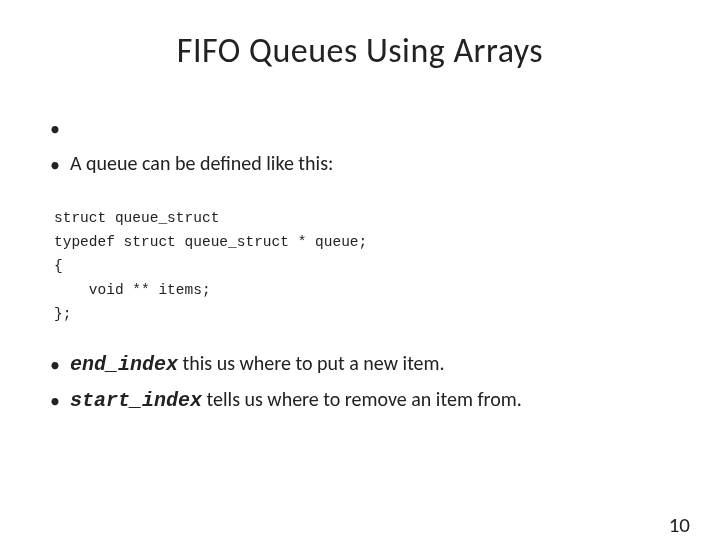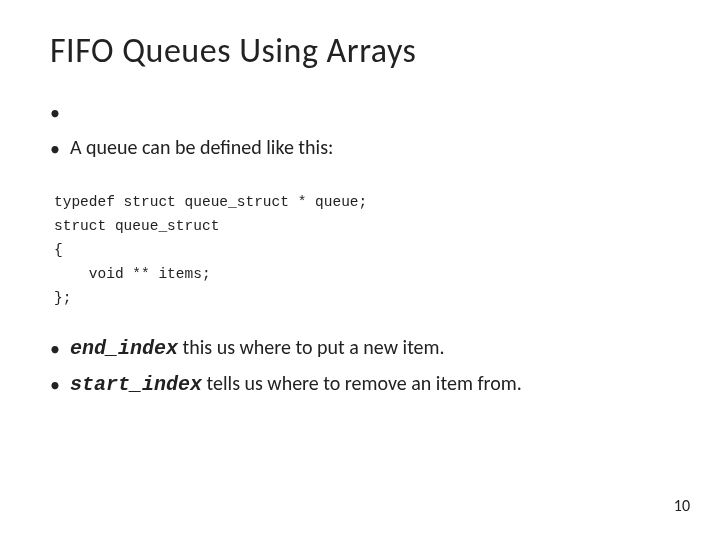--- a/index.html
+++ b/index.html
@@ -19,22 +19,22 @@
       height: 540px;
       padding: 30px 50px 30px 50px;
       display: flex;
       flex-direction: column;
     }
 
     .title {
       font-size: 34px;
       font-weight: 300;
       color: #222222;
-      text-align: left;
-      margin-bottom: 28px;
+      text-align: center;
+      margin-bottom: 44px;
       letter-spacing: 0.5px;
     }
 
     .bullets {
       list-style: none;
       margin-bottom: 20px;
     }
 
     .bullets li {
       font-size: 20px;
@@ -82,23 +82,23 @@
 
     .bold-mono {
       font-family: 'Courier New', Courier, monospace;
       font-weight: bold;
       font-style: italic;
       margin-top: 40px;
     }
 
     .page-number {
       position: absolute;
-      bottom: 25px;
+      bottom: 2px;
       right: 30px;
-      font-size: 16px;
+      font-size: 21px;
       color: #222222;
     }
   </style>
 </head>
 <body>
 
 <div class="slide">
 
   <h1 class="title">FIFO Queues Using Arrays</h1>
 
@@ -106,22 +106,22 @@
     <li>
       <span class="bullet-dot">•</span>
     </li>
     <li>
       <span class="bullet-dot">•</span>
       <span>A queue can be defined like this:</span>
     </li>
   </ul>
 
   <div class="code-block">
+    <span class="code-line">struct queue_struct</span>
     <span class="code-line">typedef struct queue_struct * queue;</span>
-    <span class="code-line">struct queue_struct</span>
     <span class="code-line">{</span>
     <span class="code-line">    void ** items;</span>
     <span class="code-line">};</span>
   </div>
 
   <ul class="bullets-bottom">
     <li>
       <span class="bullet-dot">•</span>
       <span>
         <span class="bold-mono">end_index</span><span> this us where to put a new item.</span>

